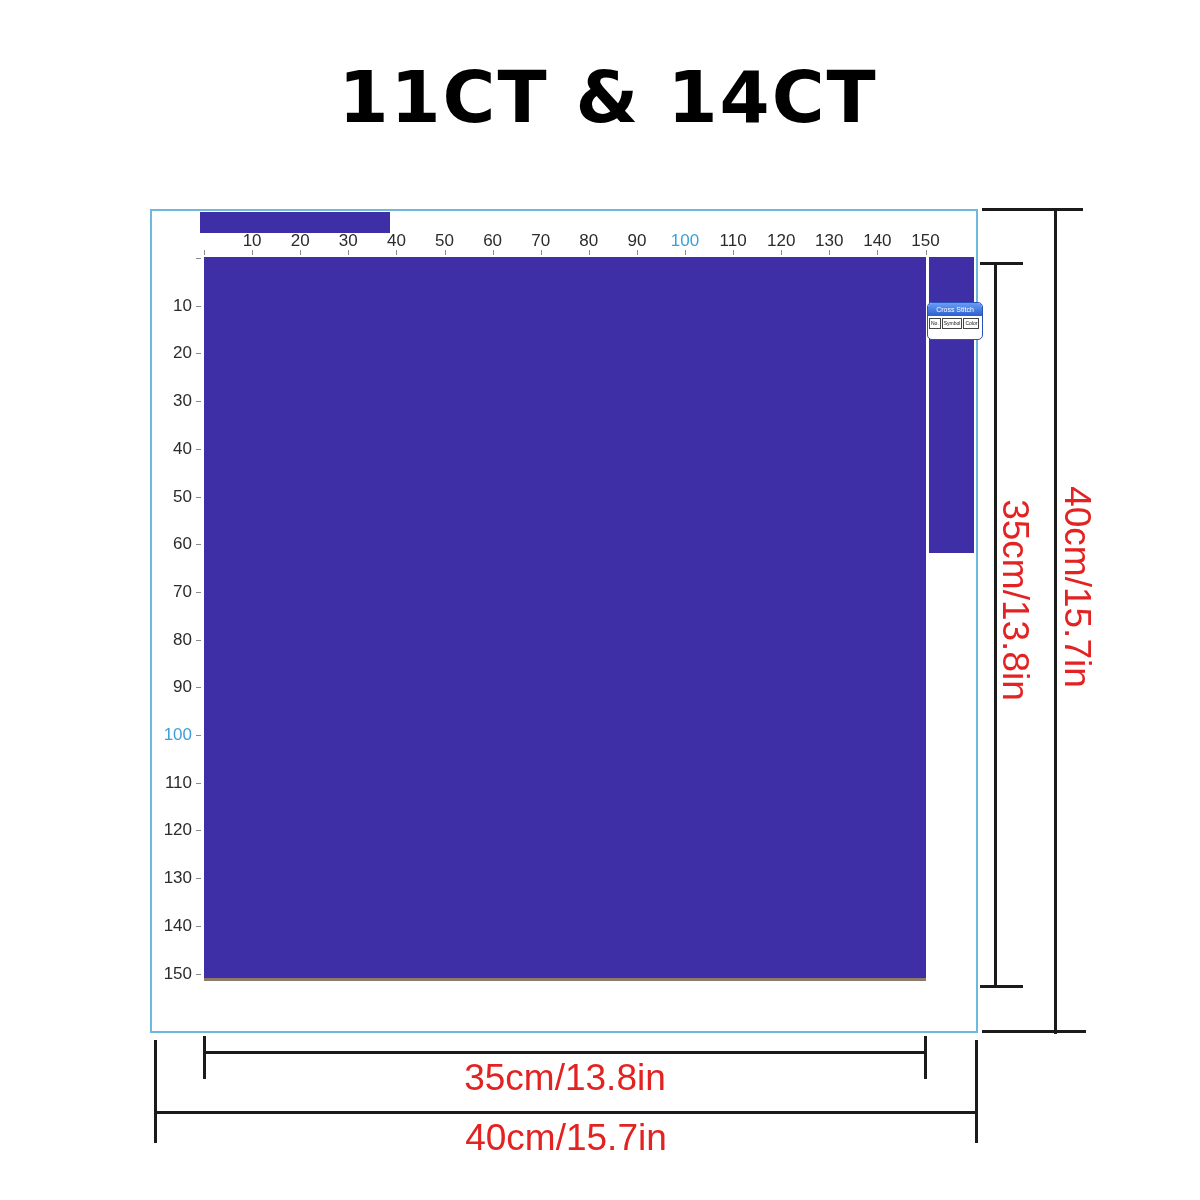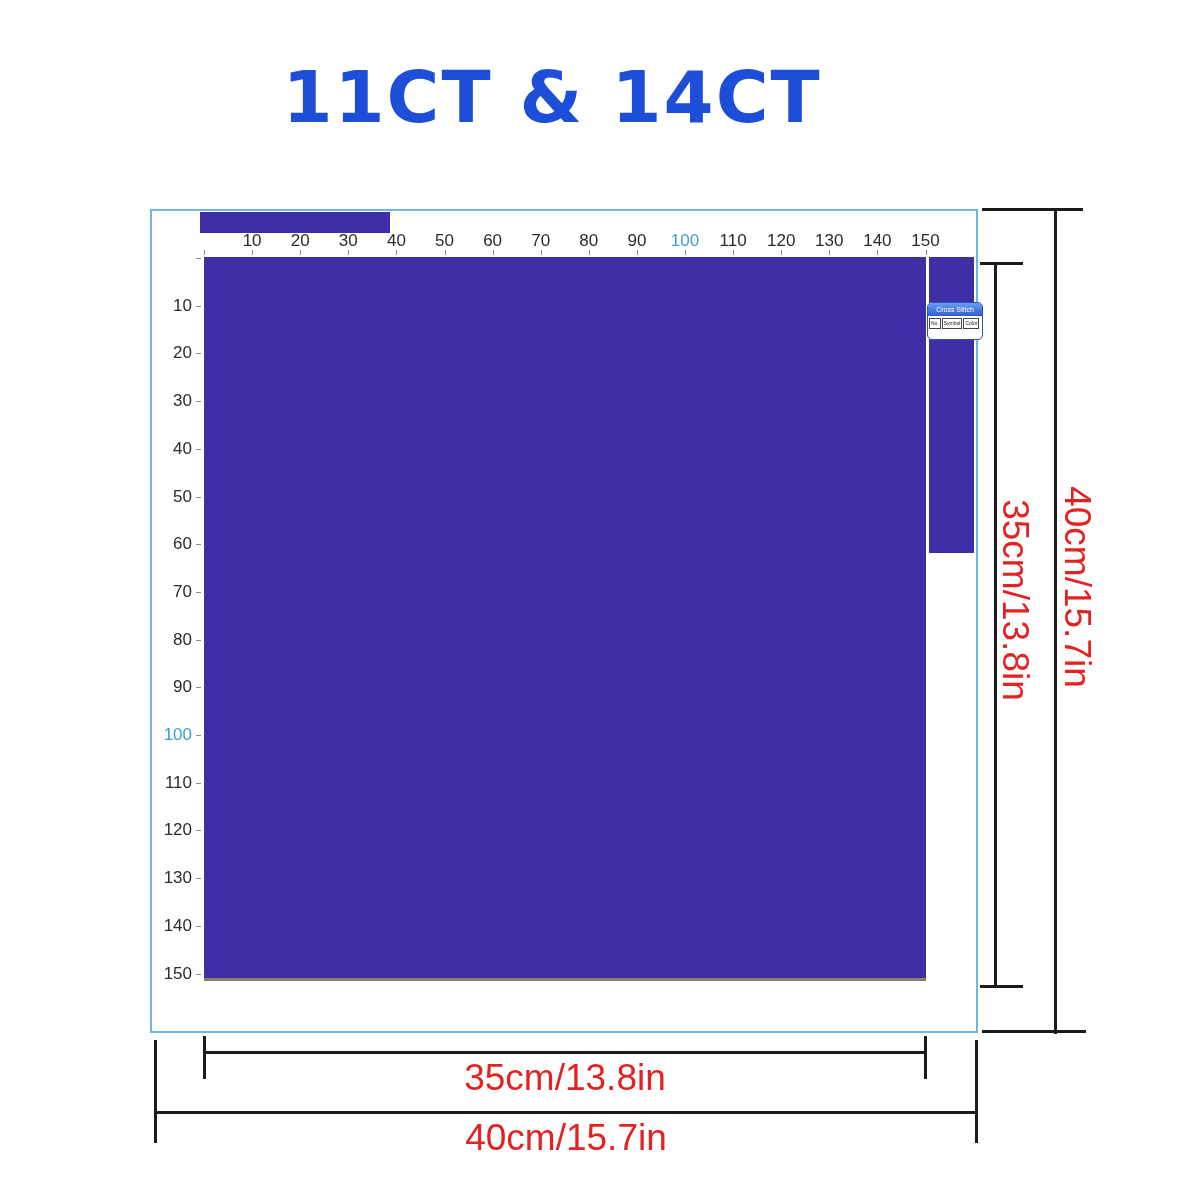--- a/index.html
+++ b/index.html
@@ -2,23 +2,23 @@
 <html><head>
 <meta charset="utf-8">
 <style>
   html,body{margin:0;padding:0;background:#ffffff;}
   #canvas{
     position:relative;width:1200px;height:1200px;background:#ffffff;
     font-family:"Liberation Sans",sans-serif;overflow:hidden;
   }
   
   .title{
-    position:absolute;left:552px;top:55px;transform:translateX(-50%);
+    position:absolute;left:608px;top:55px;transform:translateX(-50%);
     font-family:"DejaVu Sans",sans-serif;font-weight:700;font-size:72px;
-    letter-spacing:2px;color:#1d4ed8;white-space:nowrap;
+    letter-spacing:2px;color:#000000;white-space:nowrap;
   }
   
   .viewport{
     position:absolute;left:150px;top:209px;width:824px;height:820px;
     border:2px solid #70b7dd;background:#ffffff;
   }
   
   .pattern{
     position:absolute;left:204px;top:257px;width:722px;height:721px;
     background:#3e2fa7;border-bottom:3px solid #8d7a6a;

